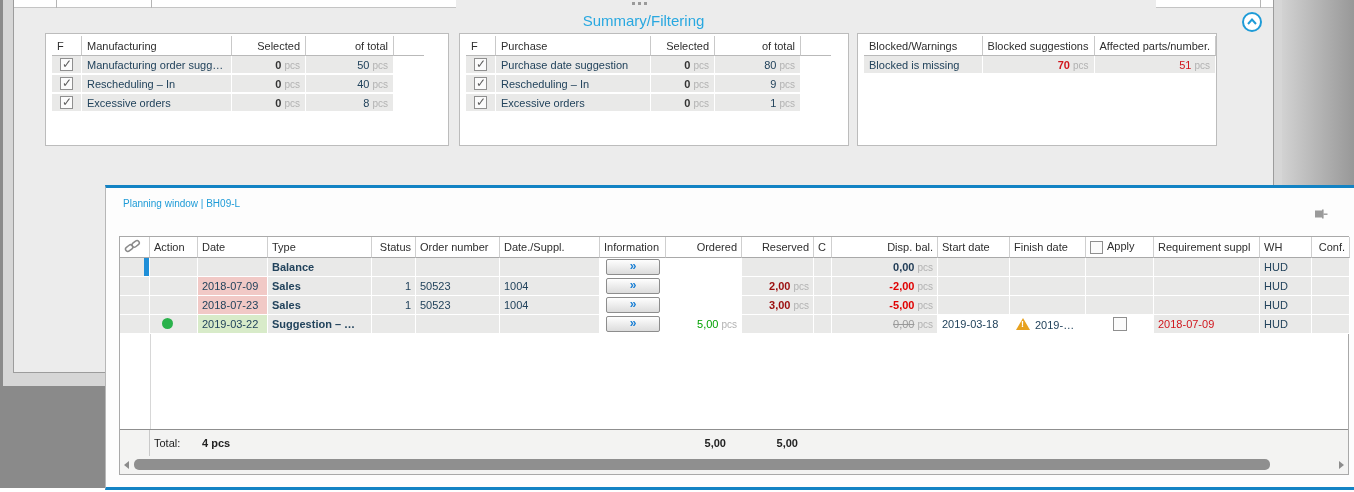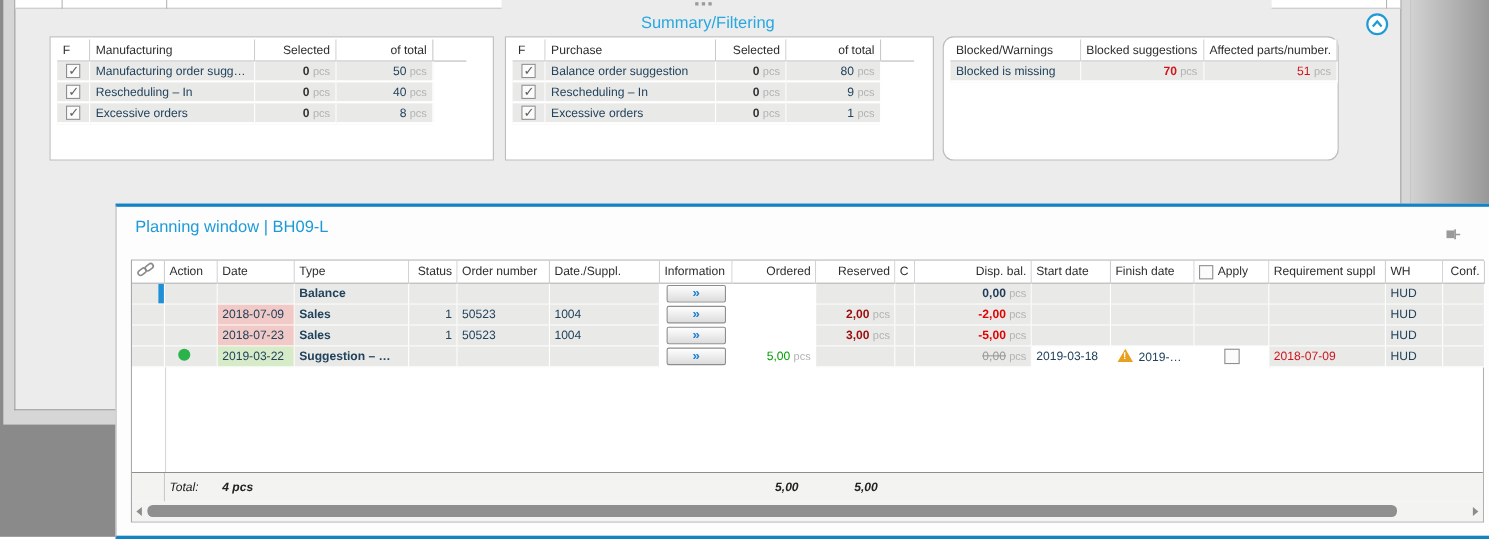--- a/index.html
+++ b/index.html
@@ -23,21 +23,21 @@
   .splitter-grip i { display:inline-block; width:3px; height:3px; background:#9a9a9a; margin-right:3px; vertical-align:top; }
 
   .summary-title { position:absolute; left:0; top:12px; width:100%; text-align:center;
     font-size:15px; color:#29a8e0; }
 
   .collapse-btn { position:absolute; left:1227px; top:11px; width:22px; height:22px; cursor:pointer; }
 
   .sum-box { position:absolute; top:33px; height:113px; background:#fff; border:1px solid #bcbcbc; padding:2px 0 0 6px; }
   .box-mfg { left:31px;  width:404px; }
   .box-pur { left:445px; width:390px; }
-  .box-blk { left:843px; width:360px;border-radius:10px; }
+  .box-blk { left:843px; width:360px; }
 
   table.sumtbl { border-collapse:separate; border-spacing:0; table-layout:fixed; font-size:11px; }
   table.sumtbl th { font-weight:normal; text-align:left; background:#fff; color:#2e2e2e;
     border-right:1px solid #c9c9c9; border-bottom:1px solid #b9b9b9; height:20px; padding:0 5px; overflow:hidden; white-space:nowrap; }
   table.sumtbl th.num, table.sumtbl td.num { text-align:right; }
   table.sumtbl td { background:#e9e9e8; height:19px; border-right:1px solid #fff; border-bottom:2px solid #fff;
     padding:0 5px; overflow:hidden; white-space:nowrap; color:#22435c; }
   table.sumtbl td.chk { text-align:center; padding:0; }
   table.sumtbl td.blank, table.sumtbl th.blank { background:transparent; border-right:none; }
   .bold0 { font-weight:bold; color:#333; }
@@ -45,21 +45,21 @@
   .red-bold { color:#d0151c; font-weight:bold;margin-top:32px; }
   .red-txt { color:#d0151c; }
 
   .checkbox { display:inline-block; width:13px; height:13px; background:#fbfbfb; border:1px solid #8f8f8f;
     position:relative; vertical-align:middle; }
   .checkbox.checked::after { content:"✓"; position:absolute; left:1px; top:-2px; font-size:12px; color:#5f5f5f; }
 
   
   .plan-window { position:absolute; left:105px; top:185px; width:1249px; height:305px; background:#fdfdfd;
     border-top:3px solid #1383c4; border-bottom:3px solid #1383c4; border-left:1px solid #b7b7b7; }
-  .plan-title { position:absolute; left:17px; top:10px; font-size:15px; color:#1e9bd7; white-space:nowrap; }
+  .plan-title { position:absolute; left:17px; top:10px; font-size:10px; color:#1e9bd7; white-space:nowrap; }
   .pin-icon { position:absolute; right:26px; top:18px; width:14px; height:12px; cursor:pointer; }
 
   .grid { position:absolute; left:13px; top:48px; width:1230px; height:239px; background:#fff;
     border:1px solid #a9a9a9; display:flex; flex-direction:column; font-size:11px; }
   table.ptbl { border-collapse:separate; border-spacing:0; table-layout:fixed; width:1228px; font-size:11px; }
   table.ptbl th { font-weight:normal; text-align:left; background:#fff; color:#2e2e2e; height:21px;
     border-right:1px solid #cfcfcf; border-bottom:1px solid #a9a9a9; padding:0 4px; overflow:hidden; white-space:nowrap; }
   table.ptbl th.num { text-align:right; }
   table.ptbl td { background:#e9e9e8; height:19px; border-right:1px solid #fff; border-bottom:1px solid #fff;
     padding:0 4px; overflow:hidden; white-space:nowrap; color:#22435c; }
@@ -87,21 +87,21 @@
 
   .warn-tri { display:inline-block; position:relative; width:0; height:0; margin:0 5px -1px 2px;
     border-left:7px solid transparent; border-right:7px solid transparent; border-bottom:12px solid #e7a11f; }
   .warn-tri::after { content:"!"; position:absolute; left:-2px; top:1px; font-size:9px; font-weight:bold; color:#fff; }
 
   .grid-filler { flex:1 1 auto; background:#fff; position:relative; }
   .grid-filler .colline { position:absolute; left:30px; top:0; width:1px; height:100%; background:#d7d7d7; }
 
   .total-row { height:27px; background:#f3f3f2; border-top:1px solid #8f8f8f; }
   table.ttbl { border-collapse:separate; border-spacing:0; table-layout:fixed; width:1228px; font-size:11px; }
-  table.ttbl td { height:26px; padding:0 4px; white-space:nowrap; overflow:hidden; color:#222;font-style:italic; }
+  table.ttbl td { height:26px; padding:0 4px; white-space:nowrap; overflow:hidden; color:#222; }
   table.ttbl td.lborder { border-right:1px solid #c9c9c9; }
   .tbold { font-weight:bold; }
 
   .hscroll { height:18px; background:#f3f3f2; position:relative; }
   .hs-arrow { position:absolute; top:5px; width:0; height:0; border-top:4px solid transparent; border-bottom:4px solid transparent; }
   .hs-left  { left:4px;  border-right:5px solid #8c8c8c; }
   .hs-right { right:4px; border-left:5px solid #8c8c8c; }
   .hs-thumb { position:absolute; left:14px; top:3px; width:1136px; height:11px; background:#8f8f8f; border-radius:5px; cursor:pointer; }
 </style>
 </head>
@@ -184,21 +184,21 @@
         <tbody>
             <tr>
           <th>F</th>
           <th>Purchase</th>
           <th class="num">Selected</th>
           <th class="num">of total</th>
           <th class="blank"></th>
         </tr>
         <tr>
           <td class="chk"><span class="checkbox checked"></span></td>
-          <td>Balance order suggestion</td>
+          <td>Purchase date suggestion</td>
           <td class="num"><span class="bold0">0</span><span class="unit">pcs</span></td>
           <td class="num"><span>80</span><span class="unit">pcs</span></td>
           <td class="blank"></td>
         </tr>
         <tr>
           <td class="chk"><span class="checkbox checked"></span></td>
           <td>Rescheduling – In</td>
           <td class="num"><span class="bold0">0</span><span class="unit">pcs</span></td>
           <td class="num"><span>9</span><span class="unit">pcs</span></td>
           <td class="blank"></td>

